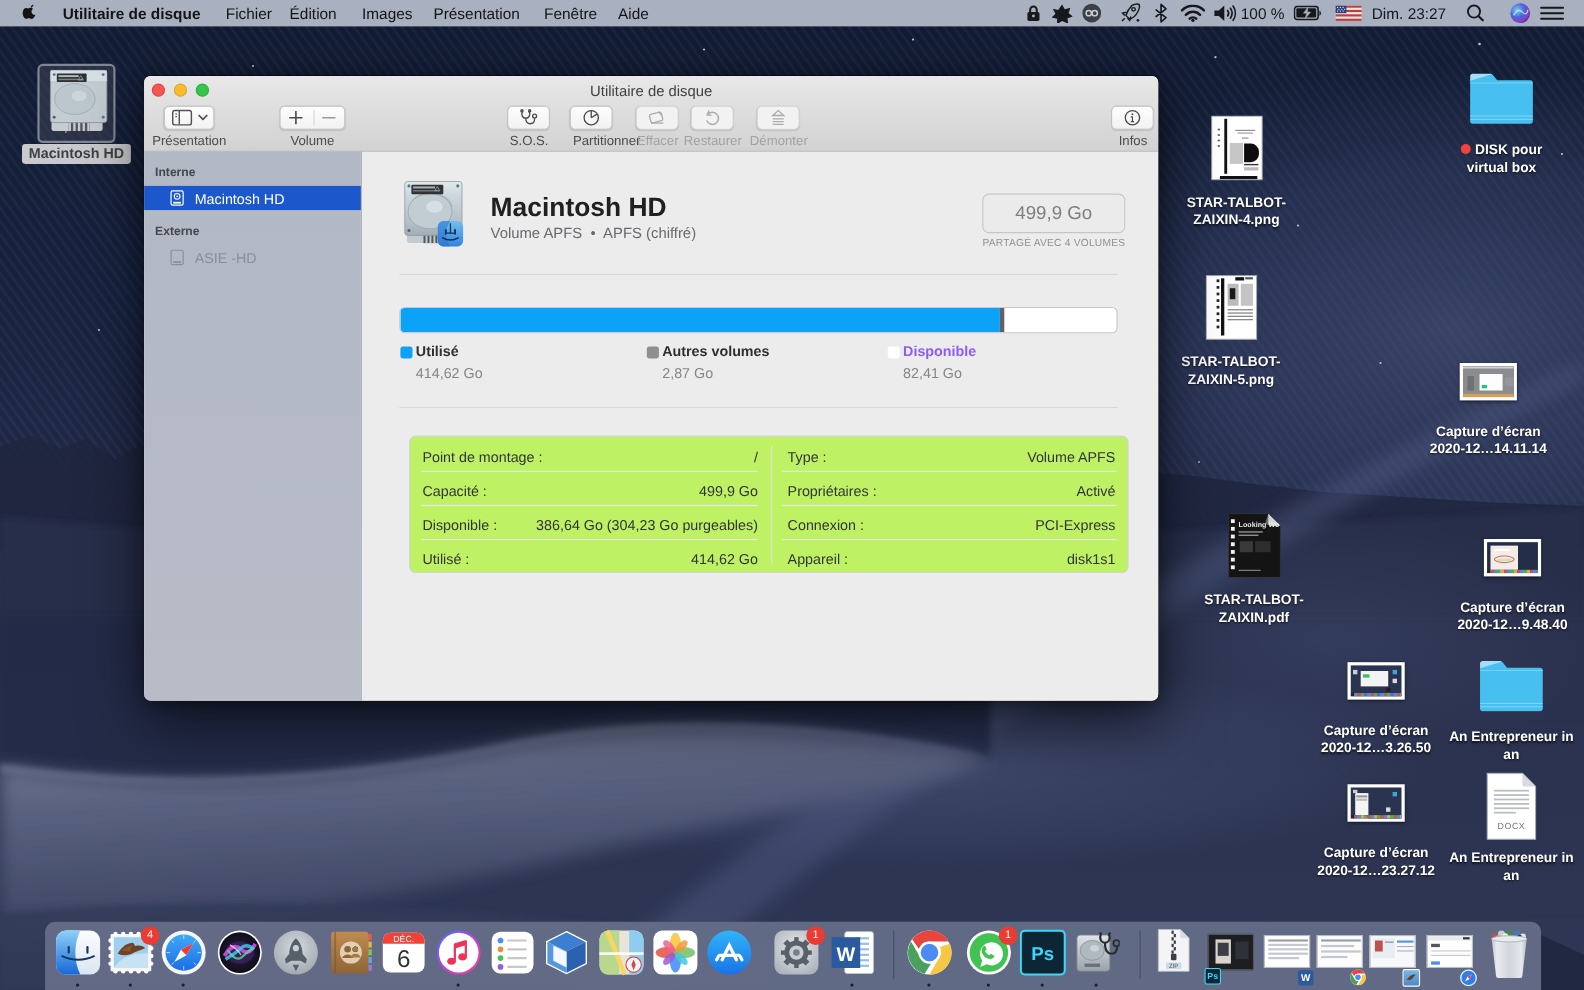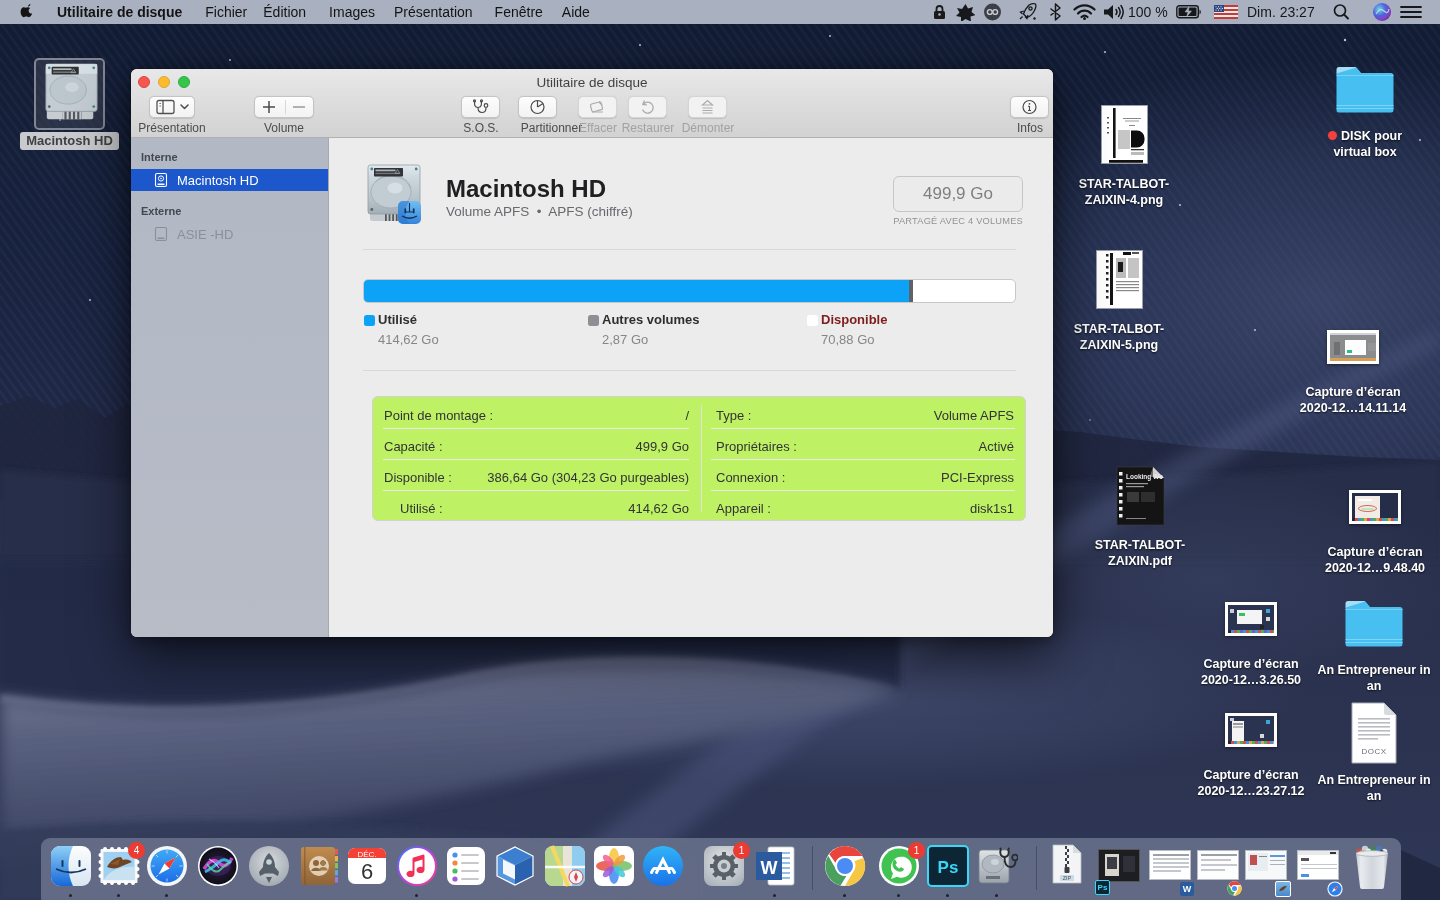--- a/index.html
+++ b/index.html
@@ -623,22 +623,22 @@
       <div style="position:absolute; left:545px; top:0; bottom:0; width:3.5px; background:#606267;"></div>
     </div>
 
     <div style="position:absolute; left:35px; top:177px; width:11px; height:11px; border-radius:2.5px; background:#0ba2f7;"></div>
     <div style="position:absolute; left:49px; top:174px; font-size:13px; font-weight:bold; color:#2e2e30;">Utilisé</div>
     <div style="position:absolute; left:49px; top:194px; font-size:13px; color:#86868a;">414,62 Go</div>
     <div style="position:absolute; left:259px; top:177px; width:11px; height:11px; border-radius:2.5px; background:#8d8f94;"></div>
     <div style="position:absolute; left:273px; top:174px; font-size:13px; font-weight:bold; color:#2e2e30;">Autres volumes</div>
     <div style="position:absolute; left:273px; top:194px; font-size:13px; color:#86868a;">2,87 Go</div>
     <div style="position:absolute; left:478px; top:177px; width:11px; height:11px; border-radius:2.5px; background:#fff;"></div>
-    <div style="position:absolute; left:492px; top:174px; font-size:13px; font-weight:bold; color:#7f1d1d;">Disponible</div>
-    <div style="position:absolute; left:492px; top:194px; font-size:13px; color:#86868a;">70,88 Go</div>
+    <div style="position:absolute; left:492px; top:174px; font-size:13px; font-weight:bold; color:#8b5cf6;">Disponible</div>
+    <div style="position:absolute; left:492px; top:194px; font-size:13px; color:#86868a;">82,41 Go</div>
     <div style="position:absolute; left:34px; top:232px; width:653px; height:1px; background:#d8d8d8;"></div>
 
     <div style="position:absolute; left:43px; top:258px; width:654px; height:125px; background:#bef264; border:1px solid #d2d2d2; border-radius:6px;">
       <div style="position:absolute; left:328px; top:8px; bottom:8px; width:1px; background:#e0e0e0;"></div>
       <div style="position:absolute; left:10px; right:336px; top:30.5px; height:1px; background:#e8e8e8;"></div>
       <div style="position:absolute; left:10px; right:336px; top:61.5px; height:1px; background:#e8e8e8;"></div>
       <div style="position:absolute; left:10px; right:336px; top:92.5px; height:1px; background:#e8e8e8;"></div>
       <div style="position:absolute; left:338px; right:10px; top:30.5px; height:1px; background:#e8e8e8;"></div>
       <div style="position:absolute; left:338px; right:10px; top:61.5px; height:1px; background:#e8e8e8;"></div>
       <div style="position:absolute; left:338px; right:10px; top:92.5px; height:1px; background:#e8e8e8;"></div>
@@ -648,21 +648,21 @@
           </div>
       <div class="trow" style="top:39px;">
             <span class="tla" style="left:11px;">Capacité :</span>
             <span class="tva" style="right:336px;">499,9 Go</span>
           </div>
       <div class="trow" style="top:70px;">
             <span class="tla" style="left:11px;">Disponible :</span>
             <span class="tva" style="right:336px;">386,64 Go (304,23 Go purgeables)</span>
           </div>
       <div class="trow" style="top:101px;">
-            <span class="tla" style="left:11px;margin-left:16px;">Utilisé :</span>
+            <span class="tla" style="left:11px;">Utilisé :</span>
             <span class="tva" style="right:336px;">414,62 Go</span>
           </div>
       <div class="trow" style="top:8px;">
             <span class="tla" style="left:343px;">Type :</span>
             <span class="tva" style="right:11px;">Volume APFS</span>
           </div>
       <div class="trow" style="top:39px;">
             <span class="tla" style="left:343px;">Propriétaires :</span>
             <span class="tva" style="right:11px;">Activé</span>
           </div>

